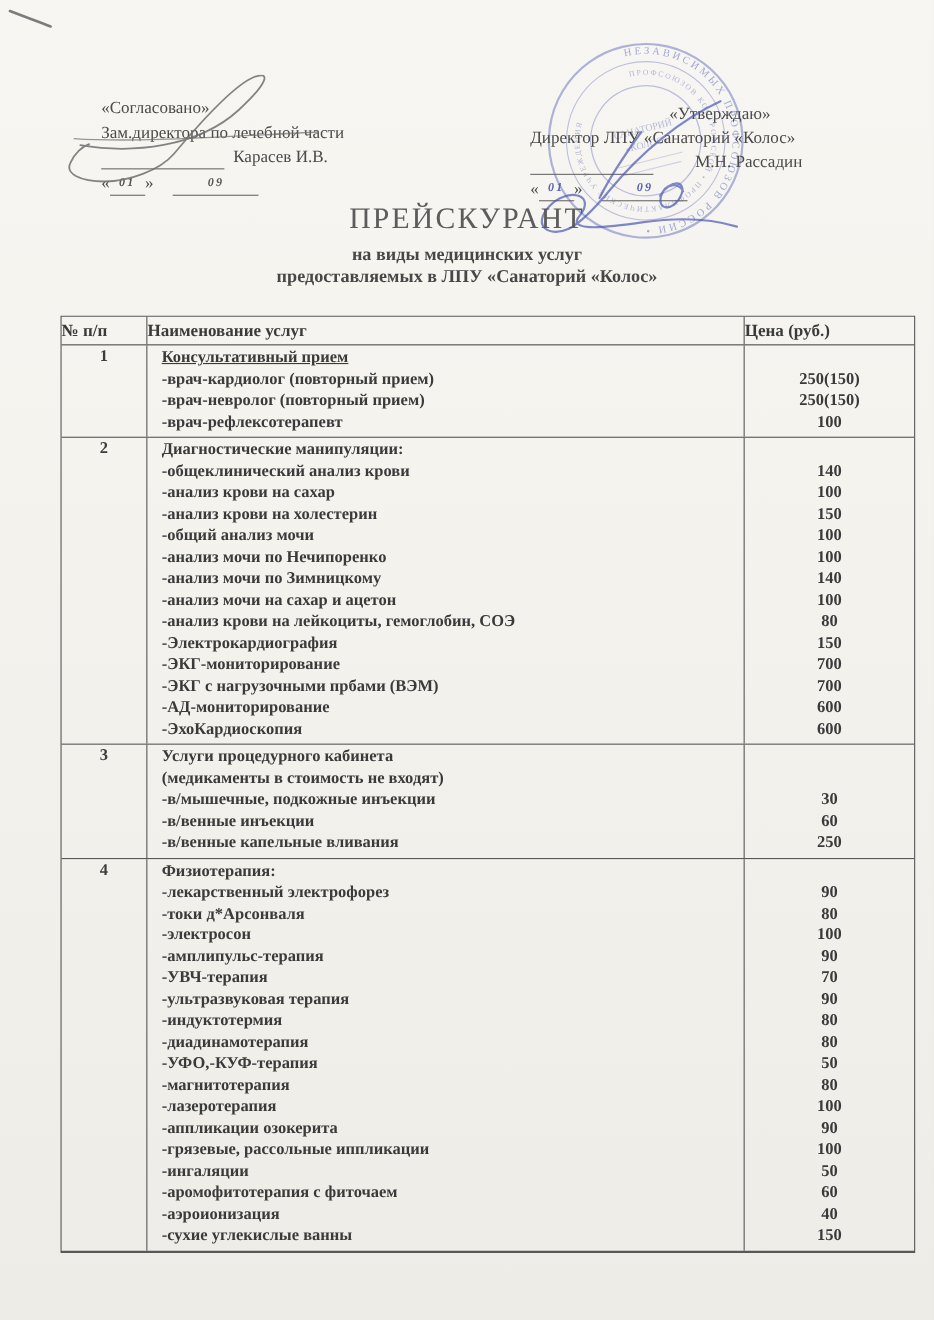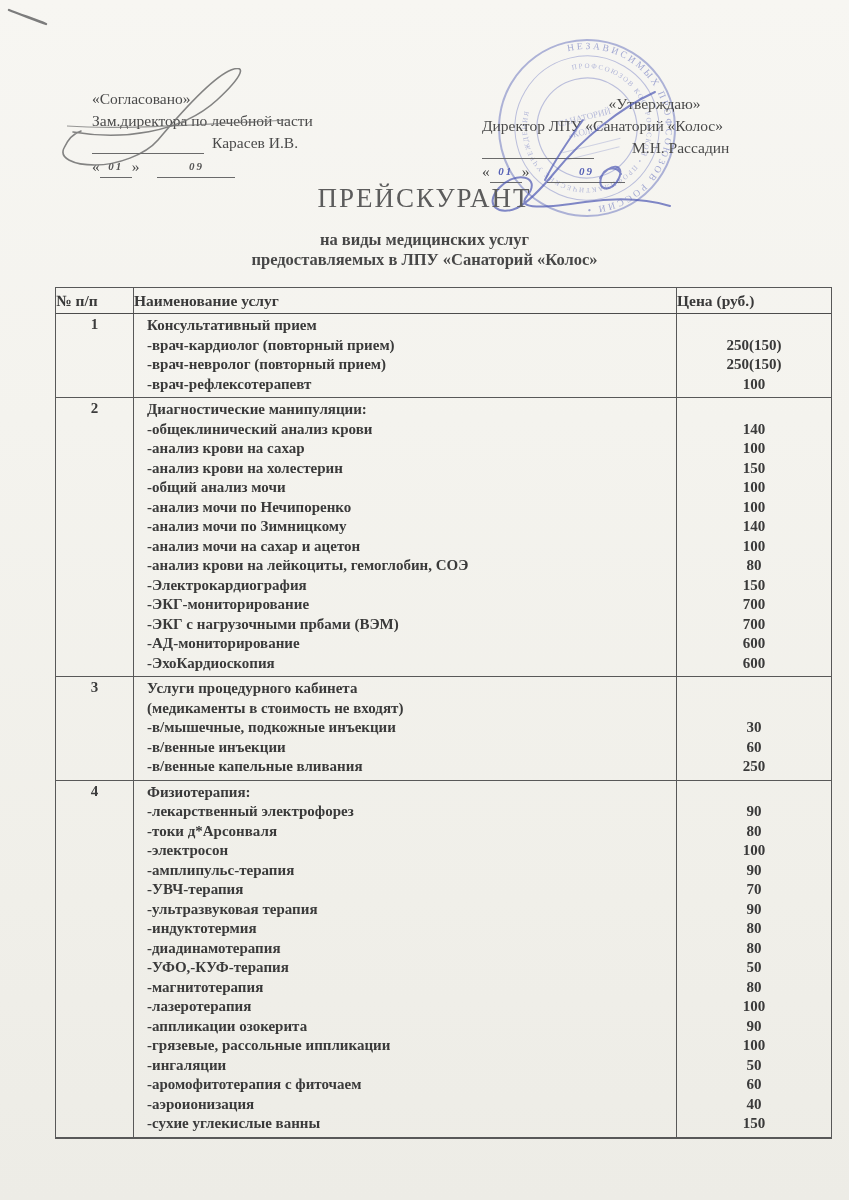--- a/index.html
+++ b/index.html
@@ -15,33 +15,33 @@
   .appr .row { white-space:nowrap; }
   .slot { display:inline-block; border-bottom:1px solid #6a6a6a; text-align:center; vertical-align:bottom; }
   .hw { font-style:italic; font-weight:bold; color:#555; letter-spacing:2px; font-size:11px; }
   .hw-blue { color:#5560b5; }
   .sigline { display:inline-block; width:112px; border-bottom:1px solid #6a6a6a; height:16px; vertical-align:bottom; margin-right:8px; }
 
   
   .titleblock { left:0; right:0; top:183px; text-align:center; }
   .title-main { font-size:27px; letter-spacing:2px; color:#5c5c5c; font-weight:normal; }
   .title-sub { font-size:16.5px; font-weight:bold; color:#474747; line-height:20px; }
-  .title-sub.first { margin-top:16px; }
+  .title-sub.first { margin-top:7px; }
 
   
   .ptable { left:55px; top:287px; width:775px; border:1px solid #585858; border-bottom-width:2px; background:transparent; }
   .t-head { display:grid; grid-template-columns:78px 1fr 154px; border-bottom:1.5px solid #4c4c4c; }
   .t-head .hc { font-weight:bold; font-size:15.5px; padding:4px 0 3px; color:#3a3a3a; }
   .t-section { display:grid; grid-template-columns:78px 1fr 154px; }
   .t-section + .t-section { border-top:1px solid #585858; }
   .cell { padding:2px 0 3px; }
   .c-num { text-align:center; font-weight:bold; font-size:15px; border-right:1px solid #585858; }
   .c-names { border-right:1px solid #585858; }
   .c-names .line { padding-left:13px; padding-right:6px; font-weight:bold; font-size:15px; line-height:19.5px; color:#3a3a3a; white-space:nowrap; }
-  .c-names .line.u { }
+  .c-names .line.u { text-decoration:underline; }
   .c-prices .line { text-align:center; font-weight:bold; font-size:15px; line-height:19.5px; color:#3a3a3a; }
   .t-head .hc + .hc { border-left:1px solid #585858; margin-left:-1px; }
 
   svg { display:block; }
   .stamp-svg { opacity:.8; }
 </style>
 </head>
 <body>
 
 <div class="page">

